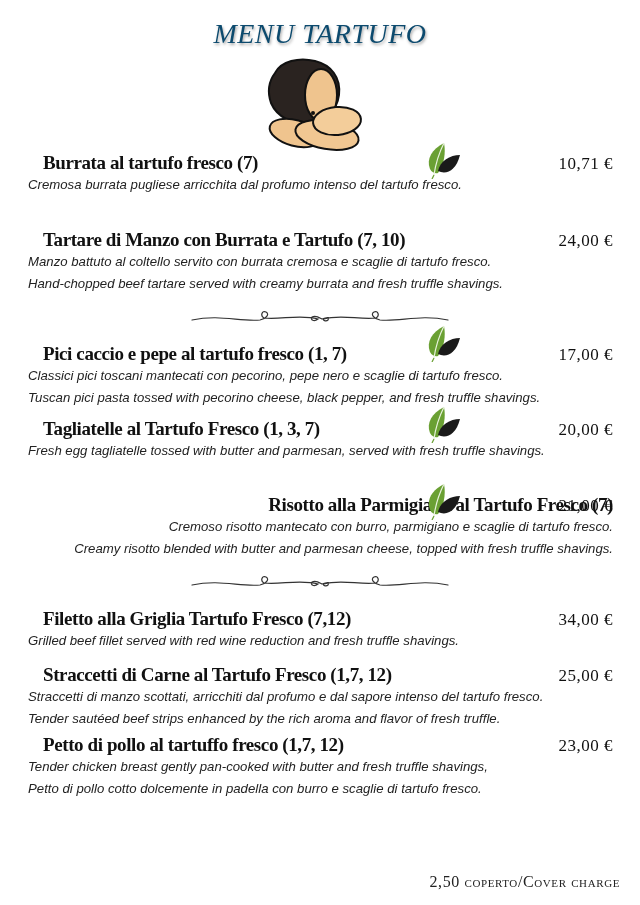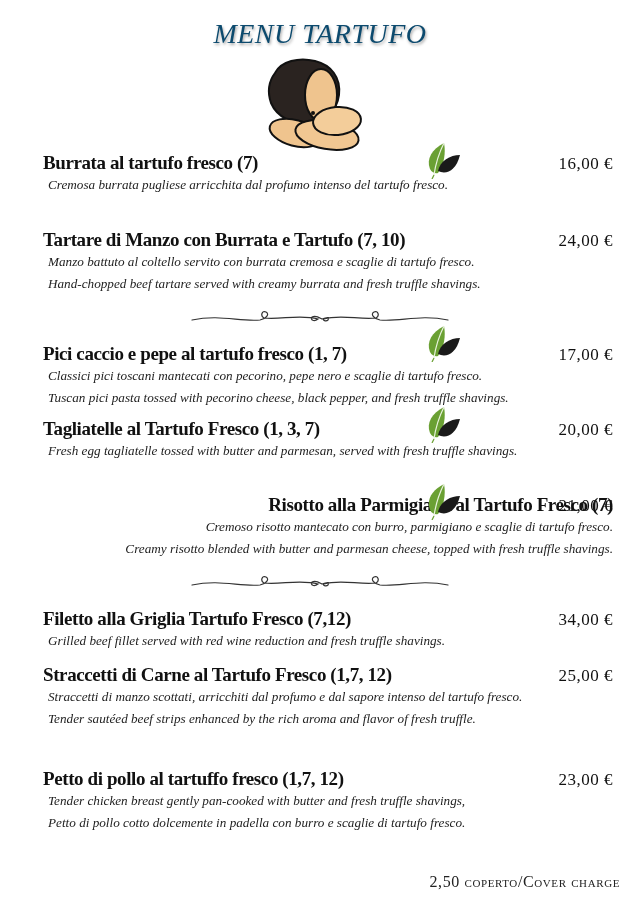--- a/index.html
+++ b/index.html
@@ -23,23 +23,23 @@
       font-family: "Liberation Serif", serif;
       font-size: 19px; font-weight: bold; letter-spacing: -0.4px;
       color: #111; line-height: 22px; white-space: nowrap; margin-left: 15px;
     }
     .item-price {
       position: absolute; right: 0; top: 2px;
       font-family: "Liberation Serif", serif;
       font-size: 17px; color: #111; letter-spacing: 0.5px;
     }
     .desc {
-      font-family: Liberation Serif, serif;
+      font-family: Liberation Sans, sans-serif;
       font-style: italic; font-size: 13.2px; color: #222;
-      line-height: 22px; white-space: nowrap; margin-left: 20px;
+      line-height: 22px; white-space: nowrap;
     }
     .desc.plain { font-style: normal; color: #555; font-size: 13.5px; letter-spacing: 0.2px; }
 
     .leaf { position: absolute; width: 40px; height: 38px; }
 
     .divider { position: absolute; left: 190px; width: 260px; height: 20px; }
 
     .footer {
       position: absolute; right: 20px; top: 873px;
       font-family: "Liberation Serif", serif;
@@ -69,21 +69,21 @@
   <path d="M20 18 C26 6 44 2 60 6 C76 10 86 22 84 40 C82 56 70 66 54 68 C38 70 22 62 16 48 C12 36 14 26 20 18 Z" fill="#2a2320" stroke="#111" stroke-width="2"></path>
   <ellipse cx="66" cy="40" rx="16" ry="26" fill="#efc48e" stroke="#111" stroke-width="2"></ellipse>
   <circle cx="58" cy="58" r="2" fill="#111"></circle>
   <ellipse cx="40" cy="78" rx="26" ry="13" fill="#efc48e" stroke="#111" stroke-width="2" transform="rotate(15 40 78)"></ellipse>
   <ellipse cx="72" cy="80" rx="32" ry="14" fill="#f1c792" stroke="#111" stroke-width="2" transform="rotate(10 72 80)"></ellipse>
   <ellipse cx="82" cy="66" rx="24" ry="14" fill="#f3cd9a" stroke="#111" stroke-width="2" transform="rotate(-5 82 66)"></ellipse>
 </svg>
 
 <div class="item" style="top:152px;">
   <div class="item-name">Burrata al tartufo fresco  (7)</div>
-  <div class="item-price">16,00 €</div>
+  <div class="item-price">10,71 €</div>
   <div class="desc">Cremosa burrata pugliese arricchita dal profumo intenso del tartufo fresco.</div>
 </div>
 <svg class="leaf" style="left:422px; top:141px;">
     <use href="#leaf-sym"></use>
   </svg>
 
 <div class="item" style="top:229px;">
   <div class="item-name">Tartare di Manzo con Burrata e Tartufo (7, 10)</div>
   <div class="item-price">24,00 €</div>
   <div class="desc">Manzo battuto al coltello servito con burrata cremosa e scaglie di tartufo fresco.</div>
@@ -133,20 +133,20 @@
   <div class="desc">Grilled beef fillet served with red wine reduction and fresh truffle shavings.</div>
 </div>
 
 <div class="item" style="top:664px;">
   <div class="item-name">Straccetti di Carne al Tartufo Fresco (1,7, 12)</div>
   <div class="item-price">25,00 €</div>
   <div class="desc">Straccetti di manzo scottati, arricchiti dal profumo e dal sapore intenso del tartufo fresco.</div>
   <div class="desc">Tender sautéed beef strips enhanced by the rich aroma and flavor of fresh truffle.</div>
 </div>
 
-<div class="item" style="top:768px;">
+<div class="item" style="top:734px;">
   <div class="item-name">Petto di pollo al tartuffo fresco (1,7, 12)</div>
   <div class="item-price">23,00 €</div>
   <div class="desc">Tender chicken breast gently pan-cooked with butter and fresh truffle shavings,</div>
   <div class="desc">Petto di pollo cotto dolcemente in padella con burro e scaglie di tartufo fresco.</div>
 </div>
 
 <div class="footer">2,50 coperto/Cover charge</div>
 
 </body></html>

